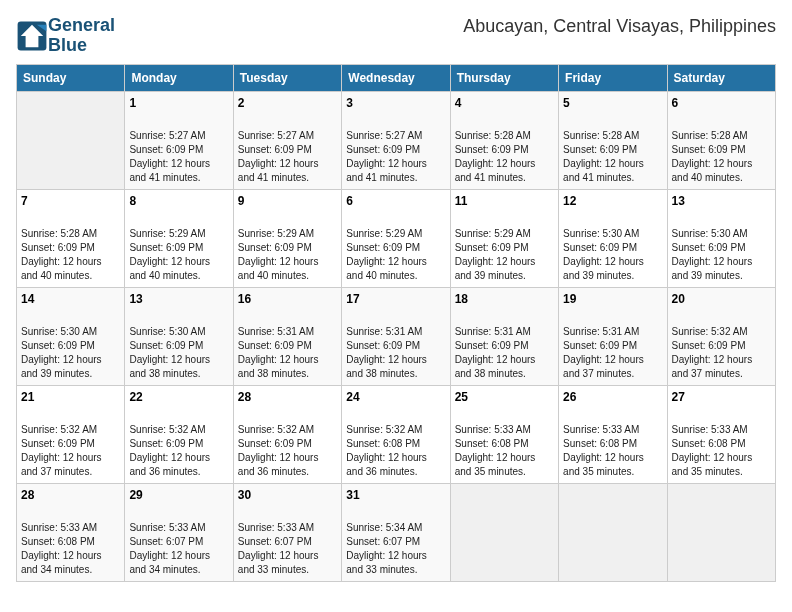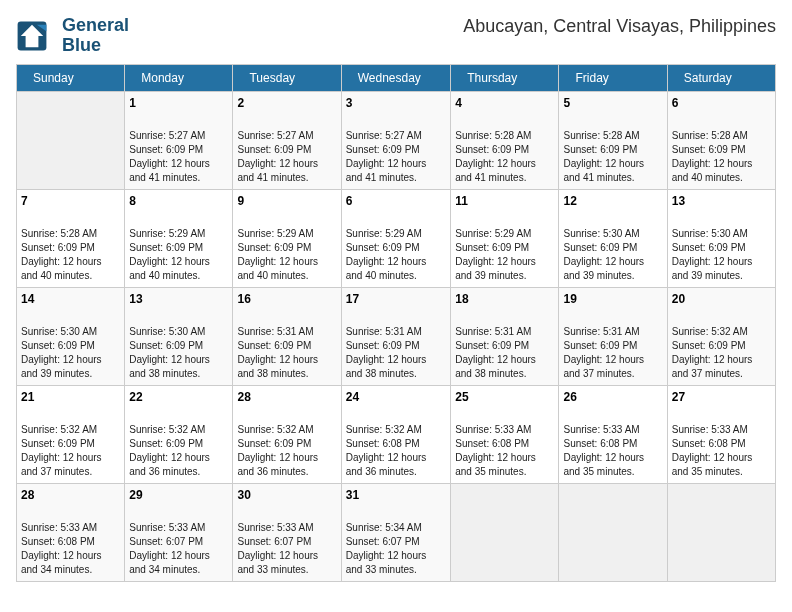--- a/index.html
+++ b/index.html
@@ -12,21 +12,21 @@
     }
     .header {
       display: flex;
       justify-content: space-between;
       align-items: flex-start;
       margin-bottom: 8px;
     }
     .logo {
       display: flex;
       align-items: center;
-      gap: 14px;
+      gap: 0;
     }
     .logo-text {
       font-size: 18px;
       font-weight: bold;
       color: #333;
       line-height: 1.1;
     }
     .logo-text span {
       color: #1a5276;
     }
@@ -47,24 +47,24 @@
       color: #333;
     }
     table {
       width: 100%;
       border-collapse: collapse;
       font-size: 11px;
     }
     thead tr th {
       background-color: #2471a3;
       color: #fff;
-      padding: 6px 16px;
+      padding: 6px 6px;
       text-align: left;
       font-size: 12px;
-      font-weight: normal;
+      font-weight: bold;
       border: 1px solid #ccc;
     }
     tbody tr td {
       border: 1px solid #ccc;
       vertical-align: top;
       padding: 4px;
       min-width: 95px;
       height: 80px;
       background: #fff;
     }

